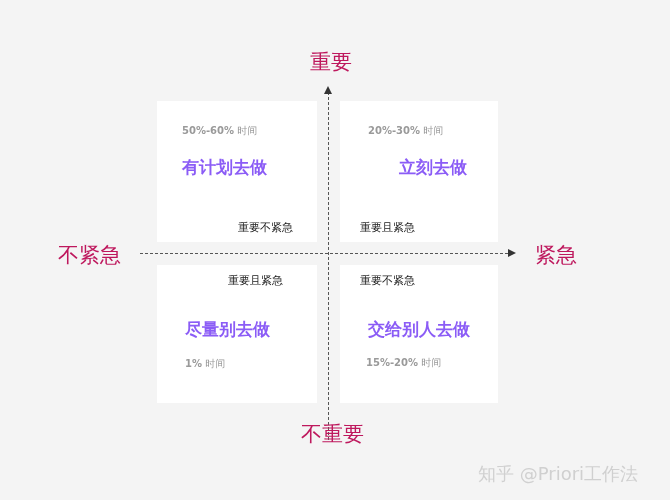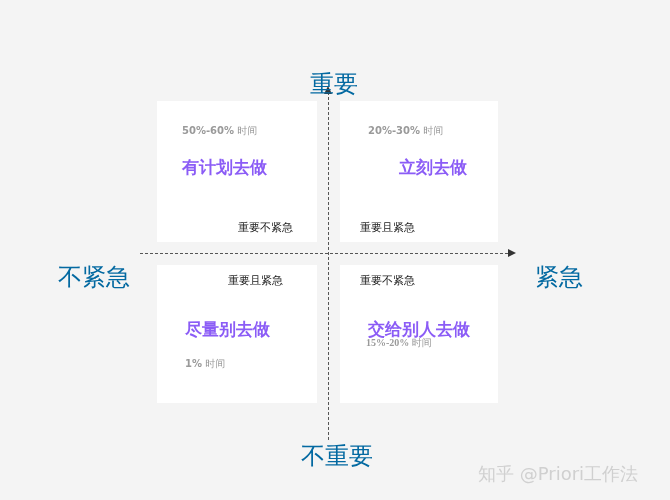--- a/index.html
+++ b/index.html
@@ -3,21 +3,21 @@
 <meta charset="utf-8">
 <style>
   html, body { margin:0; padding:0; }
   body { width:670px; height:500px; background:#f4f4f4; position:relative; overflow:hidden;
          font-family:"DejaVu Sans", sans-serif; color:#111; }
   .box { position:absolute; background:#fff; }
   .pct { position:absolute; font-size:10px; color:#9a9a9a; white-space:nowrap; }
   .pct b { font-weight:bold; }
   .action { position:absolute; font-size:17px; font-weight:bold; color:#8b5cf6; white-space:nowrap; }
   .tag { position:absolute; font-size:11px; color:#222; white-space:nowrap; }
-  .axis-label { position:absolute; font-size:24px; color:#0369a1; white-space:nowrap;margin-top:20px; }
+  .axis-label { position:absolute; font-size:21px; color:#be185d; white-space:nowrap; }
   .hline { position:absolute; left:140px; top:253px; width:368px; height:0; border-top:1.5px dashed #555; }
   .vline { position:absolute; left:328px; top:92px; height:348px; width:0; border-left:1.5px dashed #555; }
   .arrow-up { position:absolute; left:324px; top:86px; width:0; height:0;
               border-left:4px solid transparent; border-right:4px solid transparent; border-bottom:8px solid #333; }
   .arrow-right { position:absolute; left:508px; top:249px; width:0; height:0;
               border-top:4px solid transparent; border-bottom:4px solid transparent; border-left:8px solid #333; }
   .watermark { position:absolute; left:478px; top:462px; font-size:18px; color:#d0d0d0; white-space:nowrap; }
 </style>
 </head>
 <body>
@@ -43,21 +43,21 @@
 
 <div class="tag" style="left:228px;top:273px;">重要且紧急</div>
 <div class="action" style="left:185px;top:318px;">尽量别去做</div>
 <div class="pct" style="left:185px;top:357px;">
   <b>1%</b>
   <span>时间</span>
 </div>
 
 <div class="tag" style="left:360px;top:273px;">重要不紧急</div>
 <div class="action" style="left:368px;top:318px;">交给别人去做</div>
-<div class="pct" style="left:366px;top:336px;font-family:Liberation Serif, serif;">
+<div class="pct" style="left:366px;top:356px;">
   <b>15%-20%</b>
   <span>时间</span>
 </div>
 
 <div class="hline"></div>
 <div class="vline"></div>
 <div class="arrow-up"></div>
 <div class="arrow-right"></div>
 
 <div class="axis-label" style="left:310px;top:48px;">重要</div>

